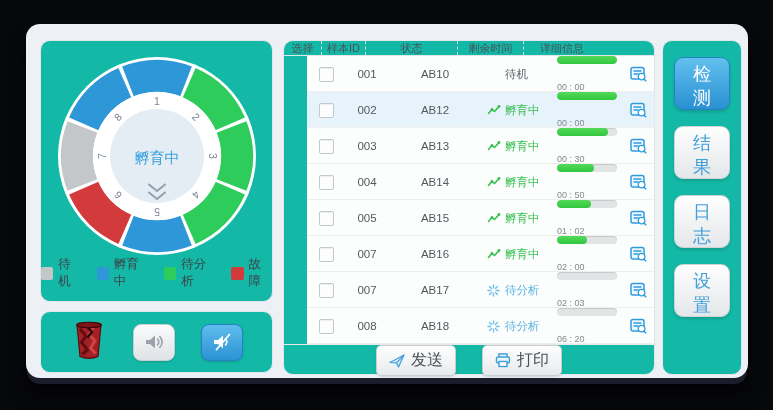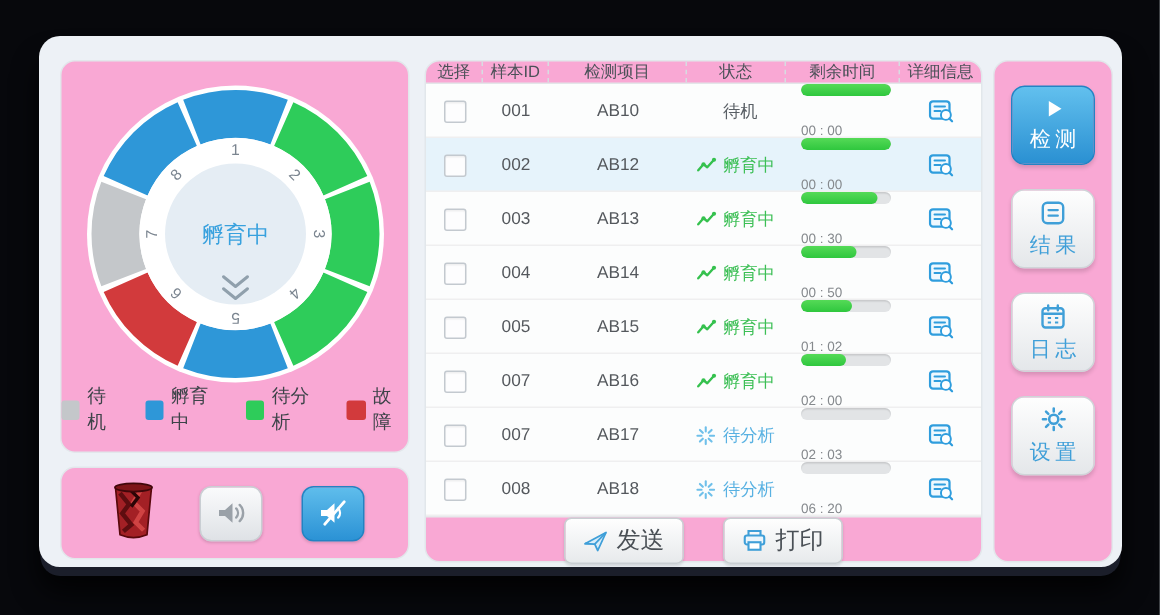--- a/index.html
+++ b/index.html
@@ -1,20 +1,20 @@
 <!DOCTYPE html>
 <html><head>
 <meta charset="utf-8">
 <style>
   html,body{margin:0;padding:0;width:773px;height:410px;overflow:hidden;
     background:#07080c;font-family:"Liberation Sans","DejaVu Sans",sans-serif;}
   .screen{position:absolute;left:26px;top:24px;width:722px;height:354px;
     background:#edf1f6;border-radius:14px;
     box-shadow:0 7px 0 -1px #1b1e2a,0 16px 18px rgba(0,0,0,.8);}
-  .panel{position:absolute;background:#f9a8d4;border:1px solid #e2e7eb;border-radius:10px;box-sizing:border-box;}
+  .panel{position:absolute;background:#14b8a6;border:1px solid #e2e7eb;border-radius:10px;box-sizing:border-box;}
   .wheel-panel{left:14px;top:16px;width:233px;height:262px;}
   .sound-panel{left:14px;top:287px;width:233px;height:62px;display:flex;align-items:center;justify-content:center;gap:26px;}
   .table-panel{left:257px;top:16px;width:372px;height:335px;display:flex;flex-direction:column;}
   .actions-panel{left:636px;top:16px;width:80px;height:335px;display:flex;flex-direction:column;align-items:center;padding-top:16px;gap:16px;}
 
   
   #wheel-svg{display:block;margin:10px auto 0;}
   .legend{position:absolute;left:0;right:0;bottom:11px;display:flex;justify-content:center;gap:15px;}
   .lg-item{display:flex;align-items:center;gap:5px;}
   .lg-sq{width:13px;height:13px;border-radius:2px;display:inline-block;}
@@ -24,21 +24,21 @@
   .snd-btn{width:42px;height:37px;border-radius:8px;border:1px solid #c9ced3;
     background:linear-gradient(#fafbfc,#dfe2e6);display:flex;align-items:center;justify-content:center;
     box-shadow:0 1px 2px rgba(0,0,0,.15);padding:0;cursor:pointer;}
   .snd-btn.blue{background:linear-gradient(#5fbdec,#2b92d5);border-color:#2383c2;}
 
   
   .thead{display:grid;grid-template-columns:38px 44px 92px 66px 76px 1fr;height:28px;align-items:center;
     border-bottom:1px solid #e3e6e9;}
   .th{font-size:11px;color:#4b5158;text-align:center;border-right:1px dashed #d7dce1;line-height:14px;}
   .th:last-child{border-right:none;}
-  .tbody{flex:1;}
+  .tbody{flex:1;padding-left:23px;}
   .tr{display:grid;grid-template-columns:38px 44px 92px 66px 76px 1fr;height:35px;align-items:center;
     border-bottom:1px solid #efeff0;background:#fcfdfd;}
   .tr.hl{background:#e6f3fb;}
   .td{font-size:11.5px;color:#54585d;text-align:center;}
   .c-sel,.c-det{display:flex;justify-content:center;}
   .cb{width:13px;height:13px;border:1px solid #c3c9cf;border-radius:2px;background:#fdfdfe;
     box-shadow:inset 0 1px 1px rgba(0,0,0,.06);cursor:pointer;}
   .c-status{display:flex;align-items:center;justify-content:flex-start;padding-left:6px;gap:4px;text-align:left;}
   .sic{width:14px;height:12px;display:inline-flex;}
   .stx{font-size:11.5px;}
@@ -49,21 +49,21 @@
   .det{background:none;border:none;padding:0;cursor:pointer;display:flex;}
   .tfoot{height:36px;display:flex;align-items:center;justify-content:center;gap:26px;border-top:1px solid #e7e9eb;}
   .ft-btn{display:flex;align-items:center;gap:6px;padding:4px 12px;border-radius:5px;border:1px solid #c9ced2;
     background:linear-gradient(#fefefe,#e7eaec);font-size:16px;color:#4a5056;cursor:pointer;
     box-shadow:0 1px 2px rgba(0,0,0,.12);font-family:inherit;}
 
   
   .act-btn{width:56px;height:53px;border-radius:9px;border:1px solid #cfd4d8;cursor:pointer;
     background:linear-gradient(#fefefe,#e4e7ea);display:flex;flex-direction:column;align-items:center;justify-content:center;gap:4px;
     box-shadow:0 2px 3px rgba(0,0,0,.14);font-family:inherit;color:#3f9fd8;}
-  .act-btn .lbl{font-size:14px;letter-spacing:3px;color:#3f9fd8;margin-left:3px;}
+  .act-btn .lbl{font-size:18px;letter-spacing:3px;color:#3f9fd8;margin-left:3px;}
   .act-btn.primary{background:linear-gradient(#62c0ee,#2a90d2);border-color:#2384c4;color:#fff;}
   .act-btn.primary .lbl{color:#fff;}
   .act-btn.disabled{background:linear-gradient(#f6f7f8,#ececee);color:#c6cacd;cursor:default;box-shadow:none;}
   .act-btn.disabled .lbl{color:#c6cacd;}
 </style>
 </head>
 <body>
 
 <div class="screen">
 
@@ -137,21 +137,20 @@
         <path d="M13.5 6a4.5 4.5 0 010 6" stroke="#fff" stroke-width="1.6" fill="none" stroke-linecap="round"></path>
         <path d="M4.5 16.5 L17.5 1.5" stroke="#fff" stroke-width="1.8" stroke-linecap="round"></path>
       </svg>
     </button>
   </div>
 
   <div class="panel table-panel">
     <div class="thead" id="thead">
         <div class="th">选择</div>
         <div class="th">样本ID</div>
-        <div class="th">检测项目</div>
         <div class="th">状态</div>
         <div class="th">剩余时间</div>
         <div class="th">详细信息</div>
       </div>
     <div class="tbody" id="tbody">
         <div class="tr">
     <div class="td c-sel">
             <span class="cb"></span>
           </div>
     <div class="td">001</div>

